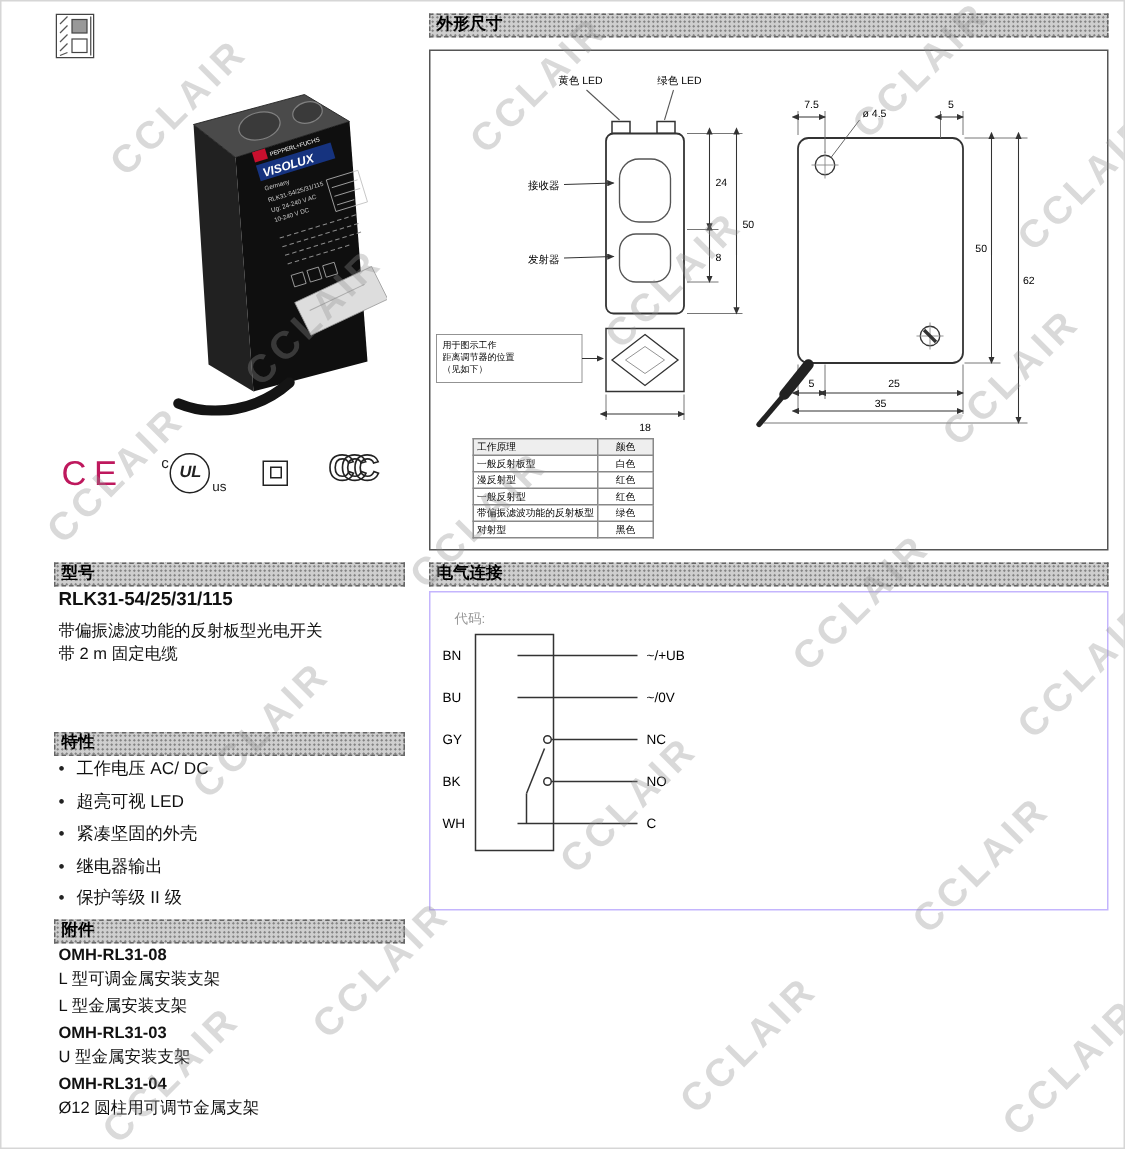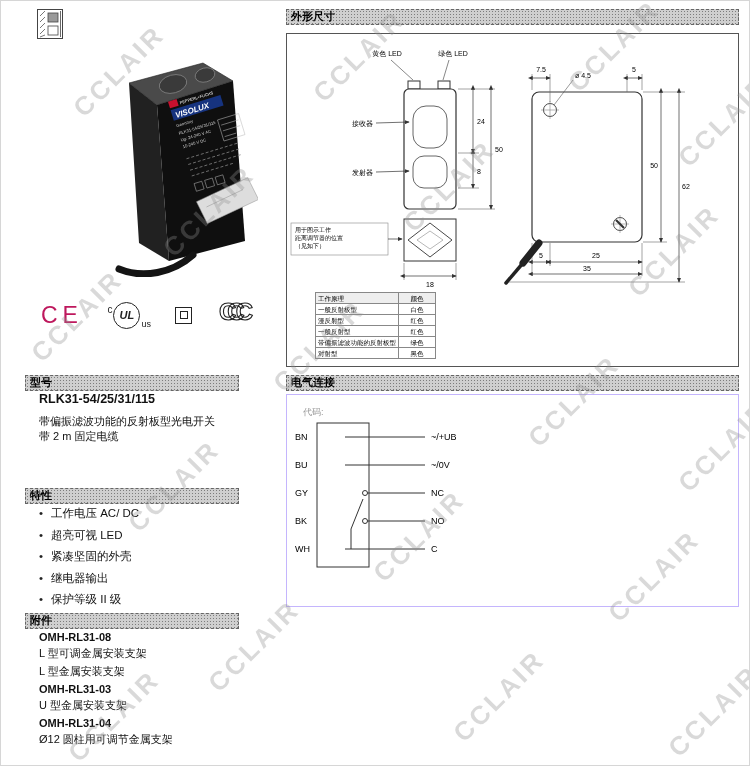--- a/index.html
+++ b/index.html
@@ -9,21 +9,21 @@
   }
   
   .bar{
     position:absolute;height:16px;box-sizing:border-box;
     background-color:#cfcfcf;
     background-image:radial-gradient(circle,#7d7d7d 0.7px,rgba(0,0,0,0) 0.85px);
     background-size:3px 3px;
     border:1px dashed #666;
     font-size:11px;font-weight:bold;line-height:13px;padding:0 4px;color:#000;
   }
-  .left-col-x{left:24px;width:214px;}
+  .left-col-x{left:35px;width:234px;}
   .right-col-x{left:285px;width:453px;}
 
   .model-block{position:absolute;left:38px;top:391px;width:234px;}
   .model-name{font-size:12.5px;font-weight:bold;margin-bottom:8px;}
   .model-desc{font-size:11px;line-height:15px;}
 
   .features-list{position:absolute;left:38px;top:502px;width:234px;font-size:11.5px;}
   .feature-item{line-height:21.5px;white-space:nowrap;}
   .feature-item .blt{display:inline-block;width:12px;color:#222;}
 

